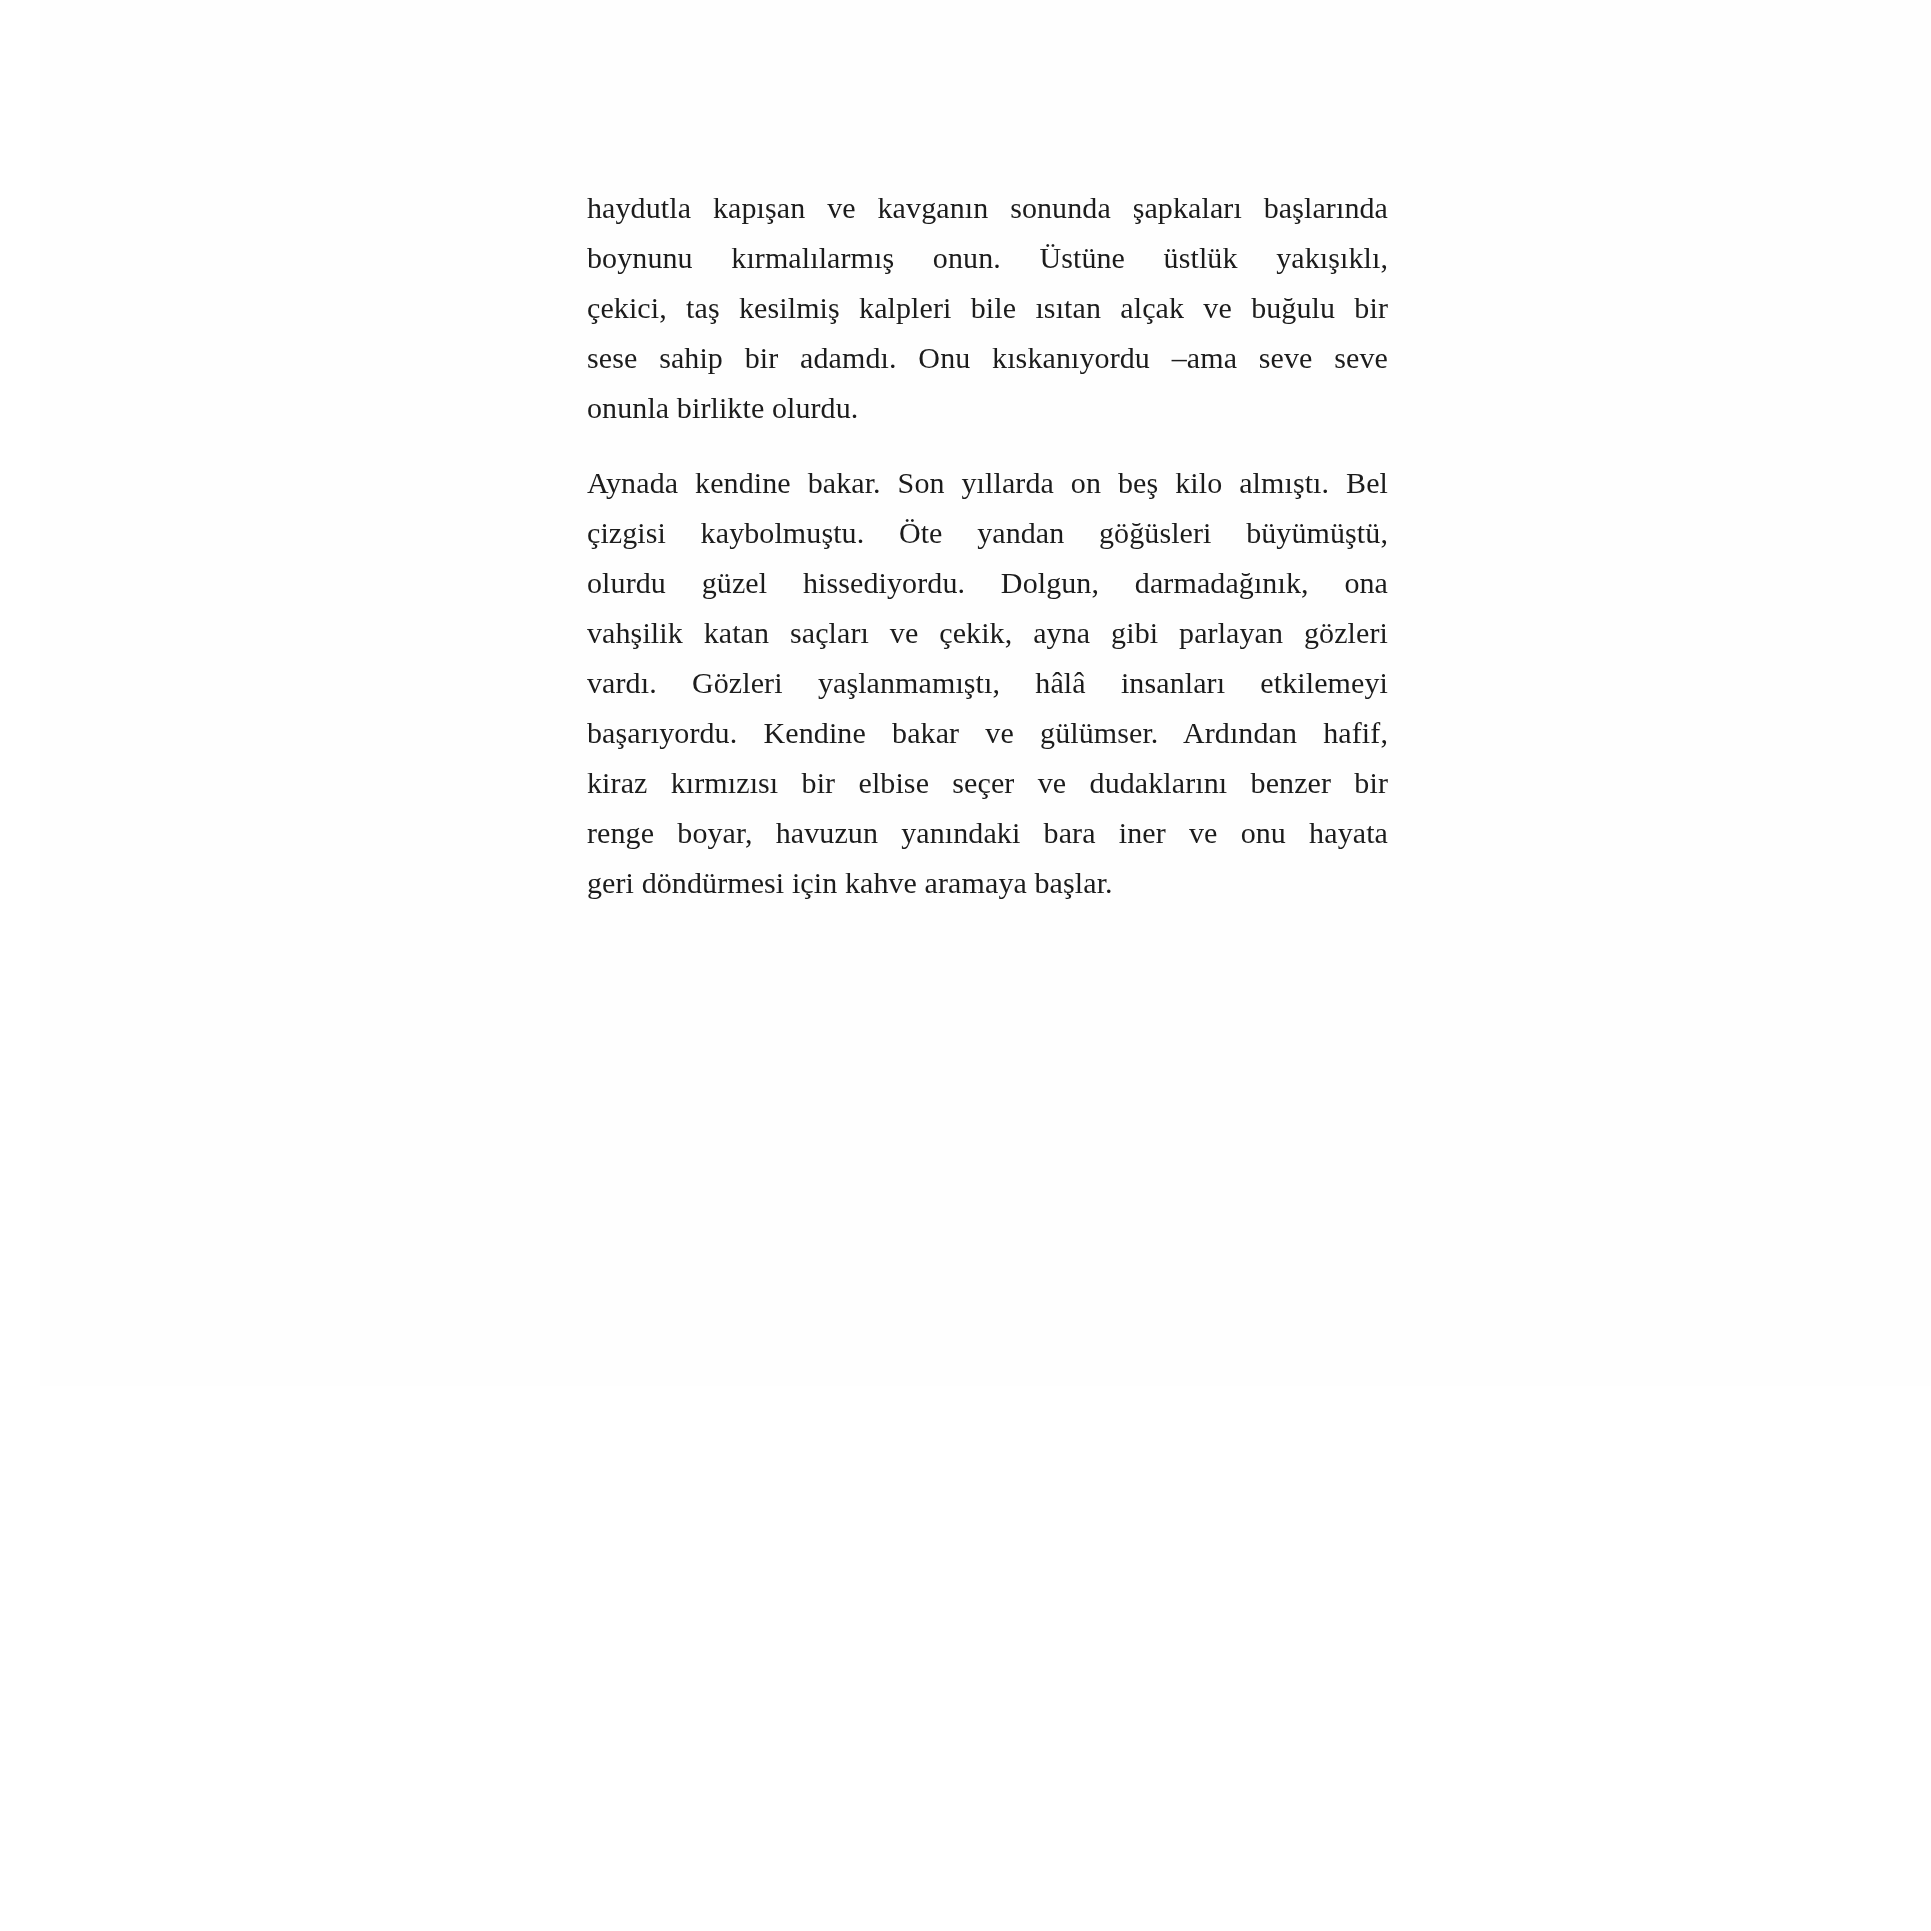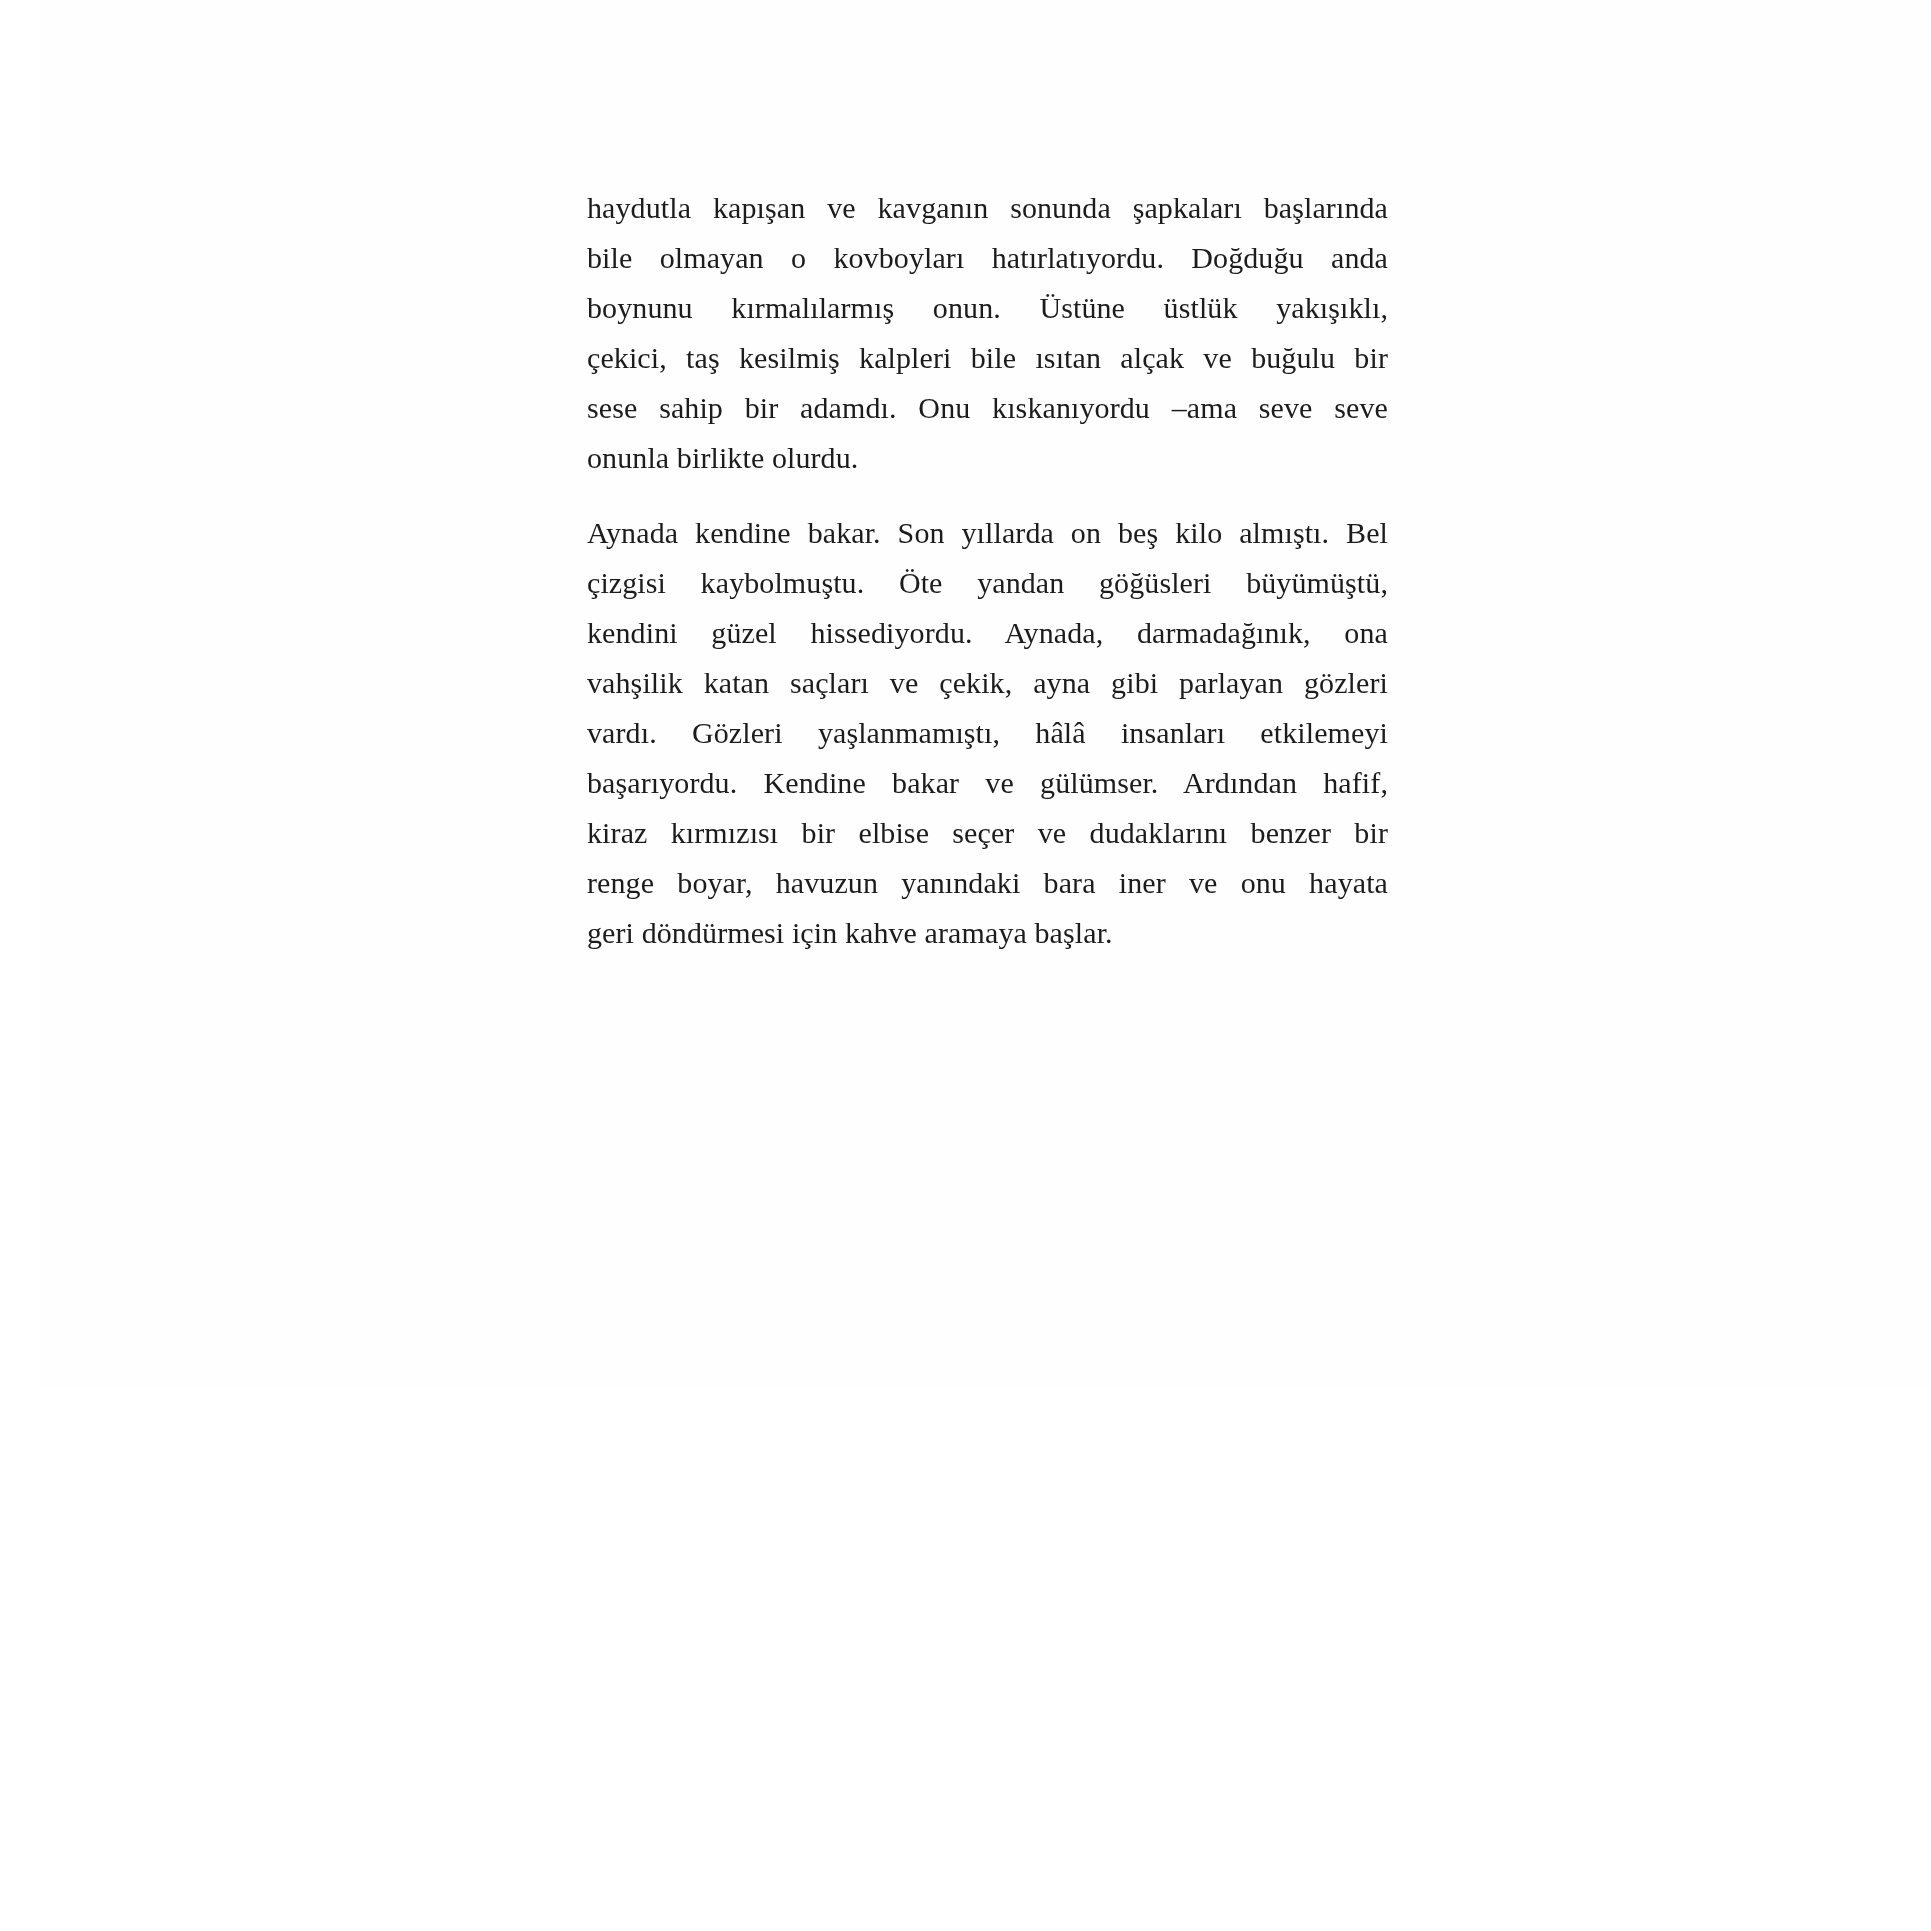--- a/index.html
+++ b/index.html
@@ -47,30 +47,29 @@
     color: #1c1c1c;
   }
 </style>
 </head>
 <body>
 
 <div class="page">
   <main class="text-block" id="text-block">
       <p class="para">
         <span class="line">haydutla kapışan ve kavganın sonunda şapkaları başlarında</span>
-        <span class="line">bile olmayan o kovboyları hatırlatıyordu. Doğduğu anda</span>
         <span class="line">boynunu kırmalılarmış onun. Üstüne üstlük yakışıklı,</span>
         <span class="line">çekici, taş kesilmiş kalpleri bile ısıtan alçak ve buğulu bir</span>
         <span class="line">sese sahip bir adamdı. Onu kıskanıyordu –ama seve seve</span>
         <span class="line last">onunla birlikte olurdu.</span>
       </p>
       <p class="para">
         <span class="line">Aynada kendine bakar. Son yıllarda on beş kilo almıştı. Bel</span>
         <span class="line">çizgisi kaybolmuştu. Öte yandan göğüsleri büyümüştü,</span>
-        <span class="line">kendini güzel hissediyordu. Aynada, darmadağınık, ona</span>
+        <span class="line">olurdu güzel hissediyordu. Dolgun, darmadağınık, ona</span>
         <span class="line">vahşilik katan saçları ve çekik, ayna gibi parlayan gözleri</span>
         <span class="line">vardı. Gözleri yaşlanmamıştı, hâlâ insanları etkilemeyi</span>
         <span class="line">başarıyordu. Kendine bakar ve gülümser. Ardından hafif,</span>
         <span class="line">kiraz kırmızısı bir elbise seçer ve dudaklarını benzer bir</span>
         <span class="line">renge boyar, havuzun yanındaki bara iner ve onu hayata</span>
         <span class="line last">geri döndürmesi için kahve aramaya başlar.</span>
       </p>
     </main>
   <div class="page-number">15</div>
 </div>

